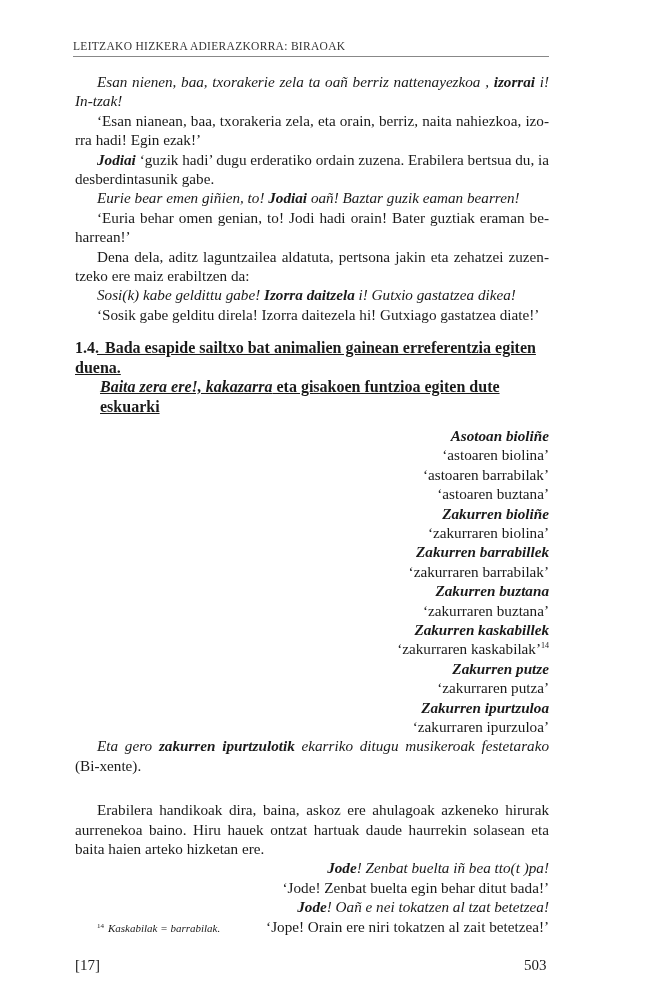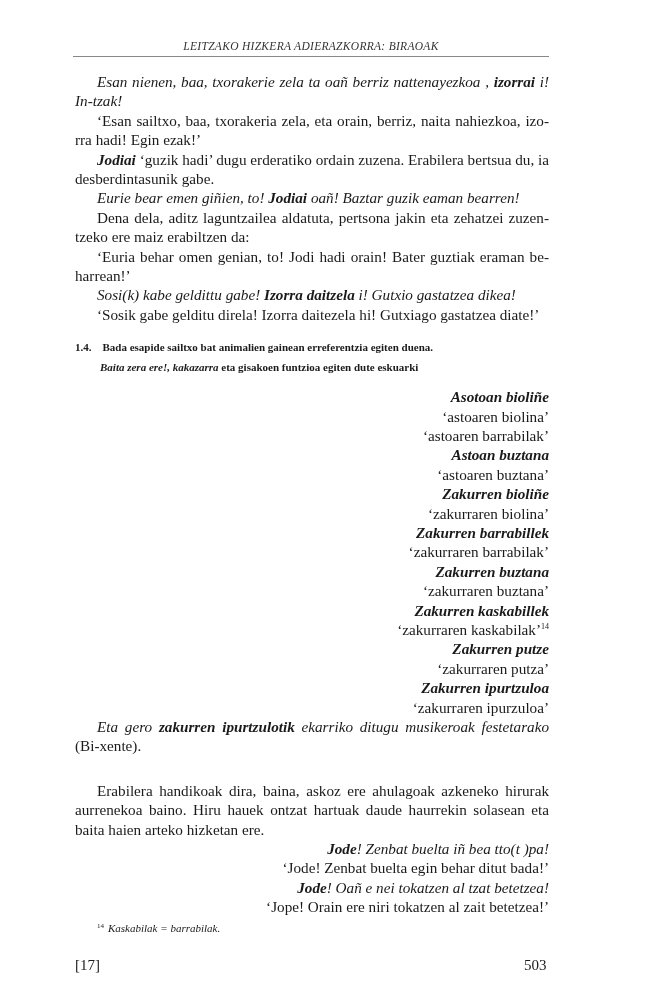--- a/index.html
+++ b/index.html
@@ -1,65 +1,64 @@
 <!DOCTYPE html>
 <html><head>
 <meta charset="utf-8">
 <style>
   html, body { margin: 0; padding: 0; background: #ffffff; }
   body { width: 645px; height: 1000px; position: relative; overflow: hidden;
          font-family: "Liberation Serif", "DejaVu Serif", serif; color: #1a1a1a; }
-  .header { position: absolute; left: 73px; width: 476px; top: 40px; text-align: center;
-            font-size: 11.5px; font-style: italic; letter-spacing: 0.3px; color: #333; }
+  .header { position: absolute; left: 73px; width: 476px; top: 40px; text-align: left;
+            font-size: 11.5px; letter-spacing: 0.3px; color: #333; }
   .rule { position: absolute; left: 73px; width: 476px; top: 56px; height: 0; border-top: 1.5px solid #888; }
   .body { position: absolute; left: 75px; width: 474px; top: 72px; font-size: 15.2px; line-height: 19.4px; }
   .p { margin: 0; text-align: justify; text-indent: 22px; }
   .i { font-style: italic; }
   .b { font-weight: bold; }
   .bi { font-weight: bold; font-style: italic; }
   .gap { height: 14px; }
-  .sec { margin: 0; font-weight: bold; font-size: 11px; line-height: 19.4px; }
+  .sec { margin: 0; font-weight: bold; font-size: 16px; line-height: 19.4px; text-decoration: underline; }
   .sec .num { display: inline-block; width: 22px; }
   .sec .title-cont { display: block; padding-left: 25px; }
   .ind { margin: 0; padding-left: 22px; text-align: right; }
   sup { font-size: 8px; vertical-align: 6px; line-height: 0; }
   .footnote { position: absolute; left: 97px; top: 922px; font-size: 11px; font-style: italic; }
   .footnote sup { font-style: normal; font-size: 7px; vertical-align: 4px; margin-right: 4px; }
   .folio-left { position: absolute; left: 75px; top: 957px; font-size: 15px; }
   .folio-right { position: absolute; left: 524px; top: 957px; font-size: 15px; }
 </style>
 </head>
 <body>
 
 <div class="header">LEITZAKO HIZKERA ADIERAZKORRA: BIRAOAK</div>
 <div class="rule"></div>
 
 <div class="body">
   <p class="p i"><span>Esan nienen, baa, txorakerie zela ta oañ berriz nattenayezkoa , </span><span class="b">izorrai</span><span> i! In-tzak!</span></p>
-  <p class="p">‘Esan sailtxo, baa, txorakeria zela, eta orain, berriz, naita nahiezkoa, izo-rra hadi! Egin ezak!’</p>
+  <p class="p">‘Esan nianean, baa, txorakeria zela, eta orain, berriz, naita nahiezkoa, izo-rra hadi! Egin ezak!’</p>
   <p class="p"><span class="bi">Jodiai</span><span> ‘guzik hadi’ dugu erderatiko ordain zuzena. Erabilera bertsua du, ia desberdintasunik gabe.</span></p>
   <p class="p i"><span>Eurie bear emen giñien, to! </span><span class="b">Jodiai</span><span> oañ! Baztar guzik eaman bearren!</span></p>
+  <p class="p">‘Euria behar omen genian, to! Jodi hadi orain! Bater guztiak eraman be-harrean!’</p>
   <p class="p">Dena dela, aditz laguntzailea aldatuta, pertsona jakin eta zehatzei zuzen-tzeko ere maiz erabiltzen da:</p>
-  <p class="p">‘Euria behar omen genian, to! Jodi hadi orain! Bater guztiak eraman be-harrean!’</p>
   <p class="p i"><span>Sosi(k) kabe geldittu gabe! </span><span class="b">Izorra daitzela</span><span> i! Gutxio gastatzea dikea!</span></p>
   <p class="p">‘Sosik gabe gelditu direla! Izorra daitezela hi! Gutxiago gastatzea diate!’</p>
 
   <div class="gap"></div>
   <div class="sec">
     <span class="num">1.4.</span>&nbsp;
     <span>Bada esapide sailtxo bat animalien gainean erreferentzia egiten duena.</span>
     <span class="title-cont"><span class="i">Baita zera ere!, kakazarra</span><span> eta gisakoen funtzioa egiten dute eskuarki</span></span>
   </div>
   <div class="gap" style="height:10px"></div>
 
   <div>
     <p class="ind bi">Asotoan bioliñe</p>
     <p class="ind">‘astoaren biolina’</p>
     <p class="ind">‘astoaren barrabilak’</p>
-    <p class="ind bi">Astoan buztana</p>
     <p class="ind">‘astoaren buztana’</p>
     <p class="ind bi">Zakurren bioliñe</p>
     <p class="ind">‘zakurraren biolina’</p>
     <p class="ind bi">Zakurren barrabillek</p>
     <p class="ind">‘zakurraren barrabilak’</p>
     <p class="ind bi">Zakurren buztana</p>
     <p class="ind">‘zakurraren buztana’</p>
     <p class="ind bi">Zakurren kaskabillek</p>
     <p class="ind"><span>‘zakurraren kaskabilak’</span><sup>14</sup></p>
     <p class="ind bi">Zakurren putze</p>

